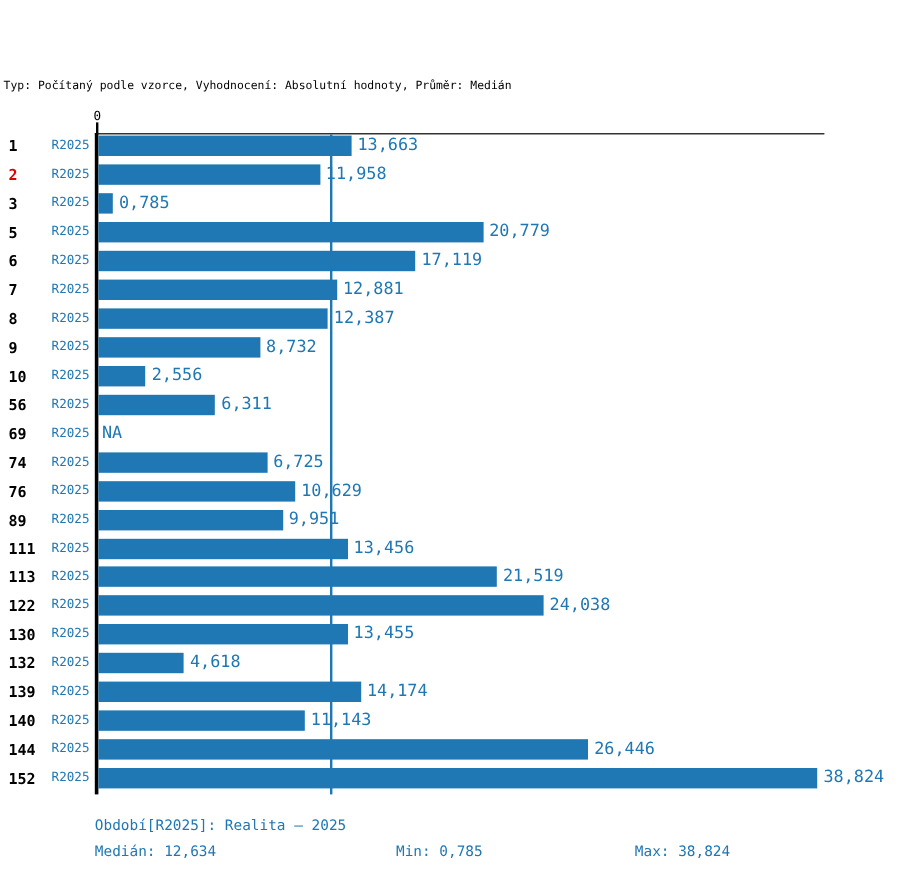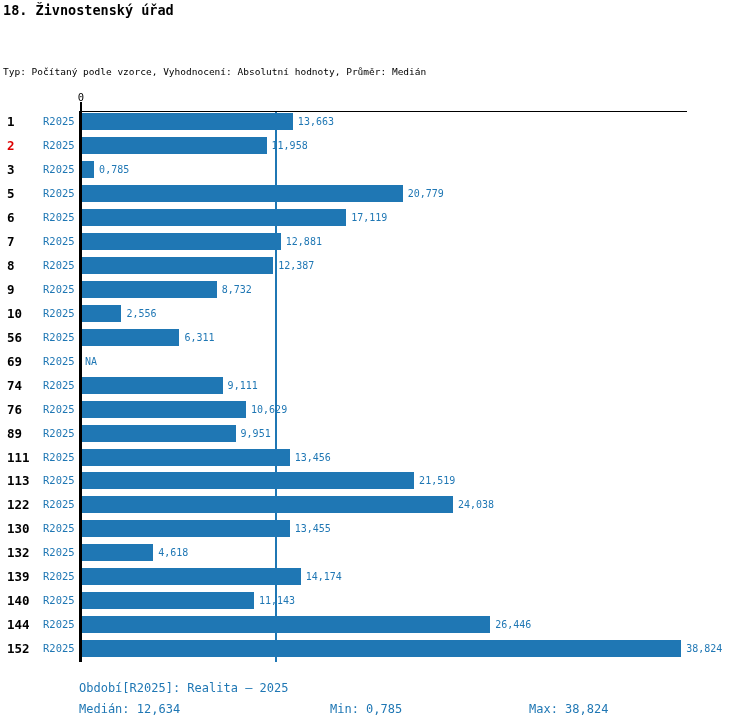--- a/index.html
+++ b/index.html
@@ -14,34 +14,33 @@
   #axis-tick{position:absolute;left:80px;top:102px;width:1.5px;height:9px;background:#000;}
   #top-axis-line{position:absolute;left:79px;top:110.5px;width:608px;height:1.5px;background:#000;}
   #y-axis-line{position:absolute;left:79px;top:110.5px;width:3px;height:551px;background:#000;}
   #median-line{position:absolute;top:112px;width:1.5px;height:550px;z-index:1;}
   
   .row{position:absolute;left:0;width:750px;height:17px;}
   .cat{position:absolute;left:7px;top:0;width:34px;height:17px;line-height:17px;
        font-size:12.5px;font-weight:bold;color:#000;}
   .ser{position:absolute;left:43px;top:0;height:17px;line-height:17px;font-size:10.5px;color:#1f77b4;}
   .bar{position:absolute;left:82px;top:0;height:17px;z-index:2;}
-  .val{position:absolute;top:0;height:17px;line-height:17px;font-size:10px;color:#1f77b4;z-index:3;}
+  .val{position:absolute;top:0;height:17px;line-height:17px;font-size:14px;color:#1f77b4;z-index:3;}
   
   .foot{font-size:12px;color:#1f77b4;}
   #f-period{left:79px;top:681px;}
   #f-median{left:79px;top:702px;}
   #f-min{left:330px;top:702px;}
   #f-max{left:529px;top:702px;}
 </style>
 </head>
 <body>
 
 <div id="screen">
 
-  <div class="t title bold" style="top:2px">18. Živnostenský úřad</div>
   <div class="t meta">Typ: Počítaný podle vzorce, Vyhodnocení: Absolutní hodnoty, Průměr: Medián</div>
 
   <div class="t" id="zero-label">0</div>
   <div id="axis-tick"></div>
   <div id="top-axis-line"></div>
   <div id="y-axis-line"></div>
   <div id="median-line" style="left: 275.489px; background: rgb(31, 119, 180);"></div>
 
   <div id="rows">
       <div class="row" style="top: 113.2px;">
@@ -107,21 +106,21 @@
       <div class="row" style="top: 352.7px;">
       <div class="cat">69</div>
       <div class="ser">R2025</div>
 
       <div class="val" style="left: 85px;">NA</div>
     </div>
       <div class="row" style="top: 376.65px;">
       <div class="cat">74</div>
       <div class="ser">R2025</div>
       <div class="bar" style="width: 140.616px; background: rgb(31, 119, 180);"></div>
-      <div class="val" style="left: 227.616px;">9,111</div>
+      <div class="val" style="left: 227.616px;">6,725</div>
     </div>
       <div class="row" style="top: 400.6px; padding-left: 21px;">
       <div class="cat">76</div>
       <div class="ser">R2025</div>
       <div class="bar" style="width: 164.045px; background: rgb(31, 119, 180);"></div>
       <div class="val" style="left: 251.045px;">10,629</div>
     </div>
       <div class="row" style="top: 424.55px;">
       <div class="cat">89</div>
       <div class="ser">R2025</div>

